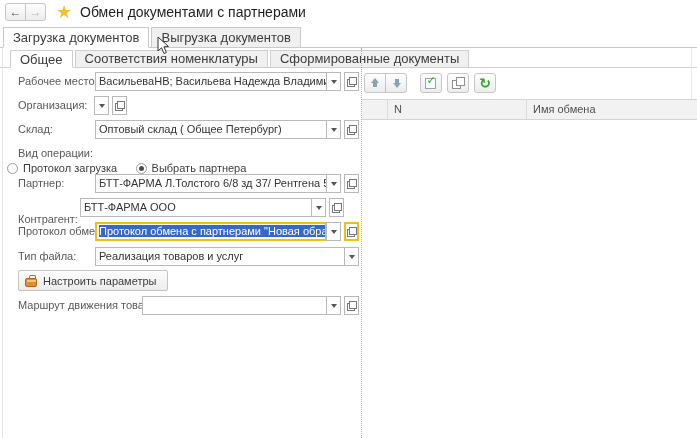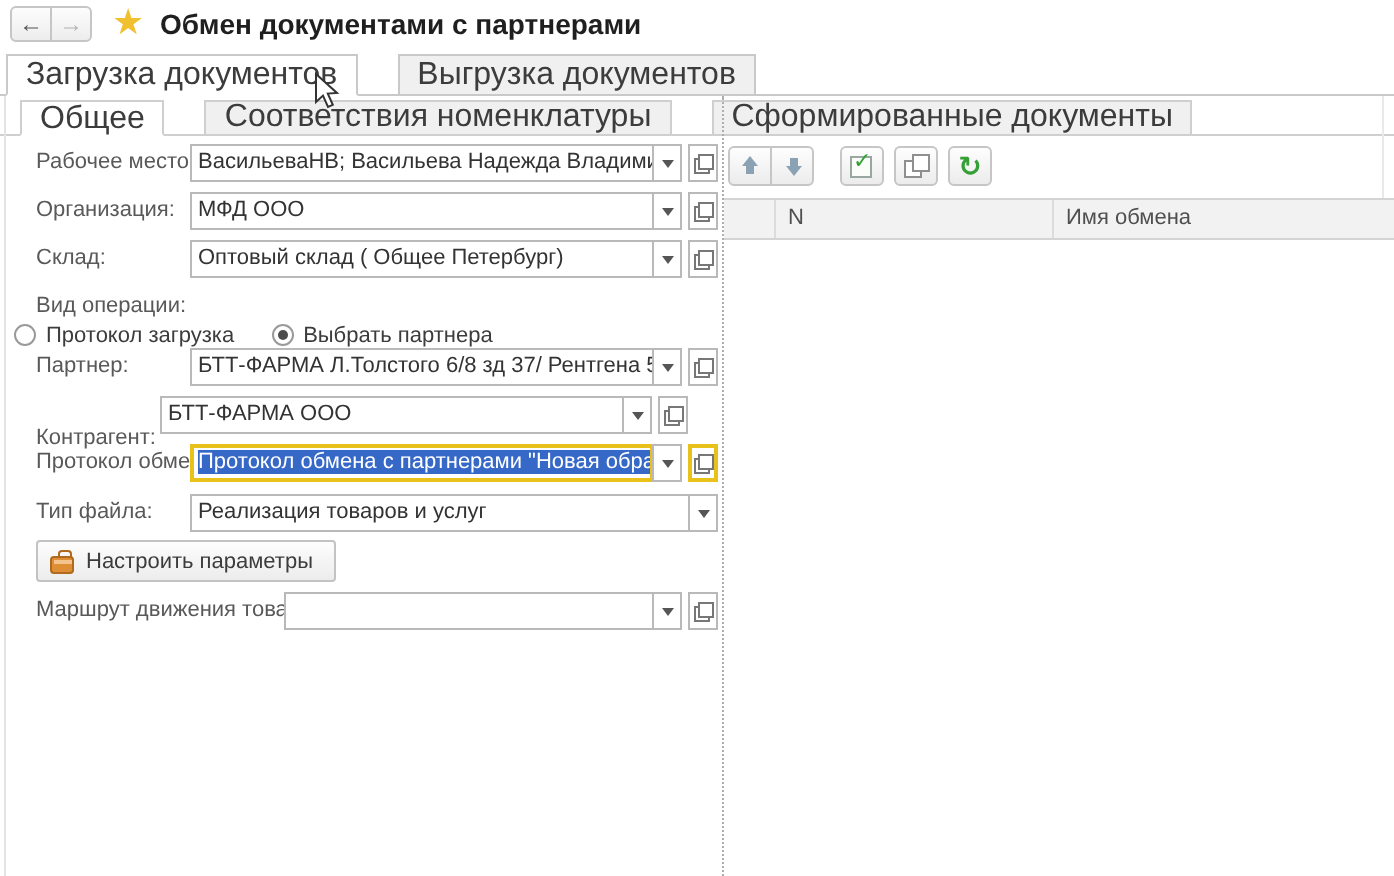--- a/index.html
+++ b/index.html
@@ -7,29 +7,29 @@
               font-family:"Liberation Sans","DejaVu Sans",sans-serif; }
   .abs { position:absolute; }
 
   
   .nav-group { left:5px; top:3px; display:flex; }
   .nav-btn { width:21px; height:18px; border:1px solid #c6c6c6; background:linear-gradient(#fdfdfd,#ededed);
              display:flex; align-items:center; justify-content:center; font-size:12px; color:#555; }
   .nav-btn.back { border-radius:3px 0 0 3px; }
   .nav-btn.fwd  { border-radius:0 3px 3px 0; margin-left:-1px; color:#b5b5b5; }
   .star { left:56px; top:1px; font-size:18px; color:#f0c030; }
-  .page-title { left:80px; top:4px; font-size:14px; font-weight:bold; color:#1f1f1f; }
+  .page-title { left:80px; top:4px; font-size:14px; font-weight:normal; color:#1f1f1f; }
 
   
   .outer-tabs { left:0; top:26px; right:0; height:22px; border-bottom:1px solid #c9c9c9;
                 display:flex; align-items:flex-end; padding-left:3px; }
   .inner-tabs { left:0; top:50px; right:0; height:18px; border-bottom:1px solid #cfcfcf;
                 display:flex; align-items:flex-end; padding-left:10px; }
-  .tab { font-size:16px; color:#3c3c3c; padding:0 9px; height:20px; line-height:19px;
-         background:#f0f0f0; border:1px solid #c9c9c9; border-bottom:none; margin-right:20px;
+  .tab { font-size:13px; color:#3c3c3c; padding:0 9px; height:20px; line-height:19px;
+         background:#f0f0f0; border:1px solid #c9c9c9; border-bottom:none; margin-right:2px;
          white-space:nowrap; }
   .inner-tabs .tab { height:17px; line-height:16px; border-color:#cfcfcf; }
   .tab.active { background:#fff; height:21px; line-height:20px; margin-bottom:-1px;
                 border-bottom:1px solid #fff; }
   .inner-tabs .tab.active { height:18px; line-height:17px; }
 
   
   .page-left-border { left:2px; top:48px; height:390px; width:0; border-left:1px solid #e4e4e4; }
   .splitter { left:361px; top:48px; height:390px; width:0; border-left:1px dotted #aeaeae; }
   .right-edge { left:691px; top:48px; height:390px; width:0; border-left:1px solid #e9e9e9; }
@@ -137,21 +137,20 @@
 <div class="abs fgroup" style="left:95px;top:72px">
   <div class="inp">ВасильеваНВ; Васильева Надежда Владимировна(Об</div>
   <div class="dd"></div>
   <div class="lnk">
       <span class="icon-link"></span>
     </div>
 </div>
 
 <div class="abs flabel" style="left:18px;top:96px">Организация:</div>
 <div class="abs fgroup" style="left:95px;top:96px">
-  <div class="inp">МФД ООО</div>
   <div class="dd"></div>
   <div class="lnk">
       <span class="icon-link"></span>
     </div>
 </div>
 
 <div class="abs flabel" style="left:18px;top:120px">Склад:</div>
 <div class="abs fgroup" style="left:95px;top:120px">
   <div class="inp">Оптовый склад ( Общее Петербург)</div>
   <div class="dd"></div>

